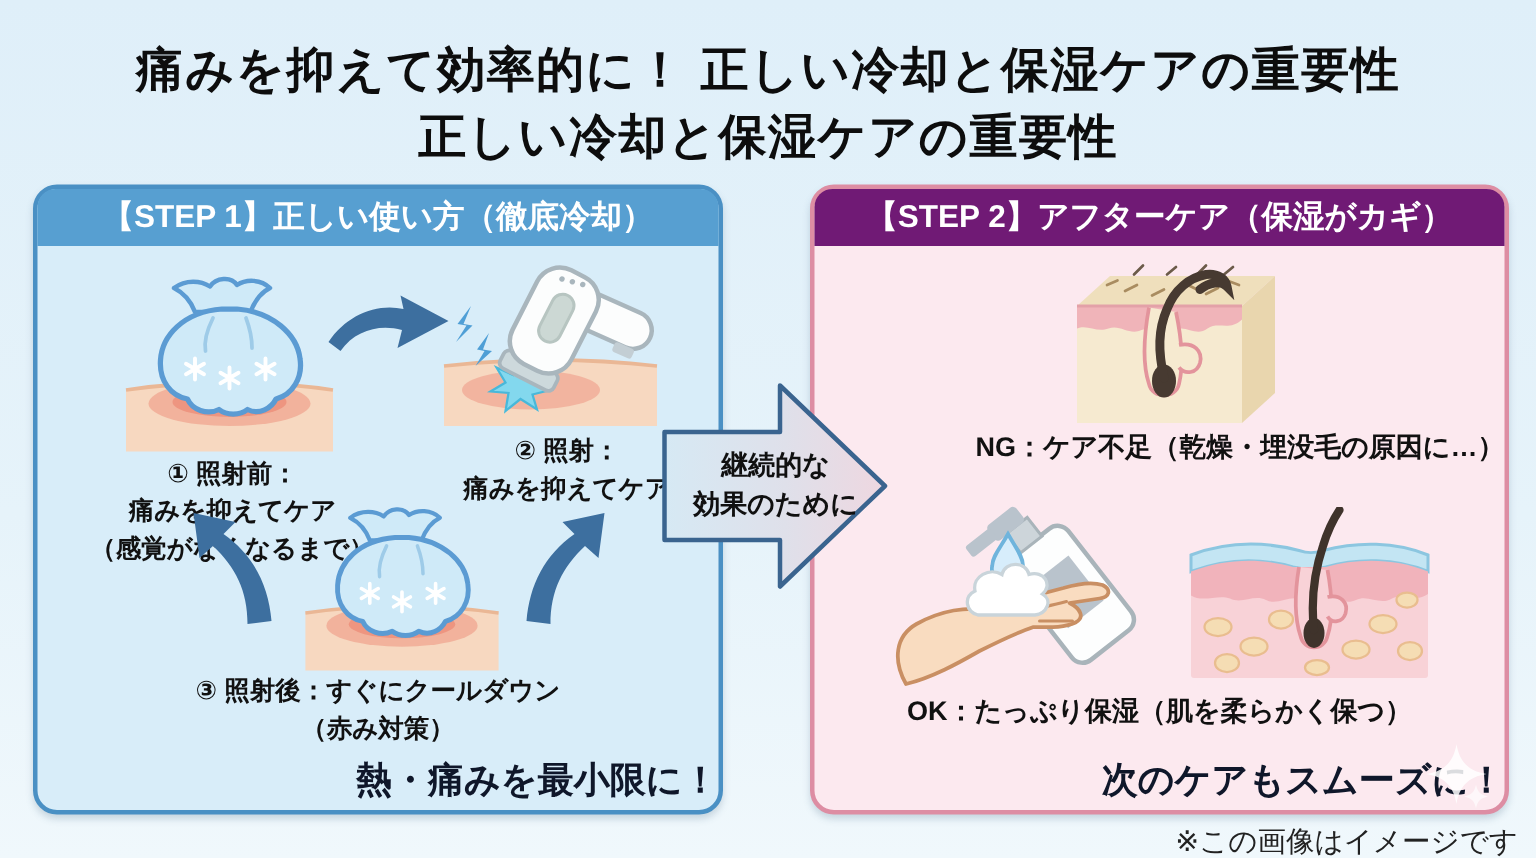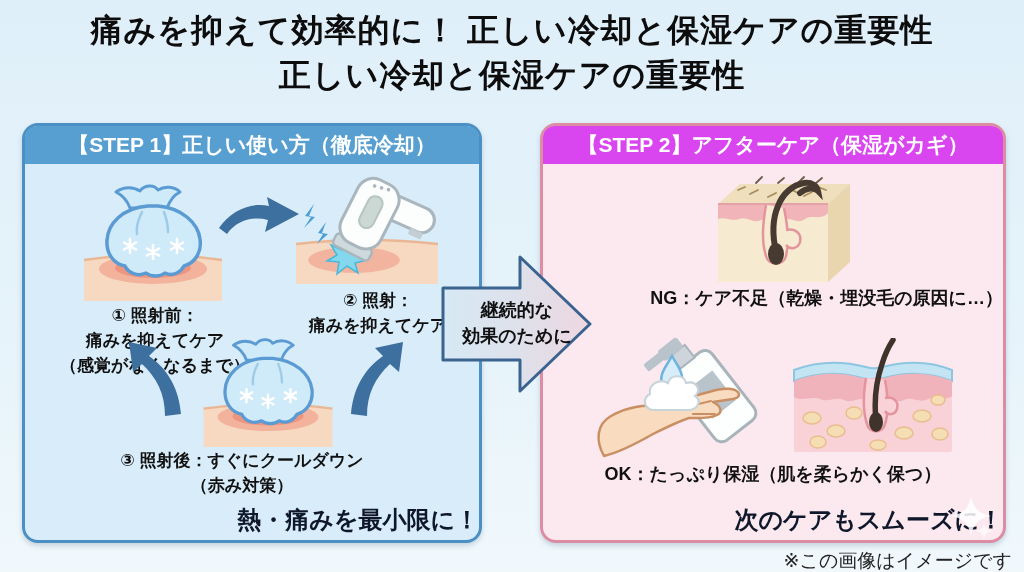--- a/index.html
+++ b/index.html
@@ -2,30 +2,30 @@
 <html><head>
 <meta charset="utf-8">
 <style>
   html,body { margin:0; padding:0; }
   .stage {
     position:relative; width:1024px; height:572px; overflow:hidden;
     background:linear-gradient(180deg,#dfeff9 0%,#e6f3fa 60%,#f0f8fc 100%);
     font-family:"Liberation Sans","DejaVu Sans",sans-serif;
     color:#0f0f0f;
   }
-  .title { position:absolute; top:8px; left:0; width:1024px; text-align:center;
+  .title { position:absolute; top:24px; left:0; width:1024px; text-align:center;
            font-weight:bold; font-size:32px; line-height:45px; letter-spacing:1px; color:#0d0d0d; }
   .panel { position:absolute; top:123px; height:420px; border-radius:16px; box-sizing:border-box;
            box-shadow:0 3px 5px rgba(80,110,140,.25); }
   .panel-blue { left:22px;  width:460px; background:#d8edf9; border:3px solid #4a90c4;padding-left:24px; }
   .panel-pink { left:540px; width:466px; background:#fce9ef; border:3px solid #dd8da3; }
   .panel-header { position:absolute; top:0; left:0; right:0; height:38px; border-radius:12px 12px 0 0;
                   color:#ffffff; font-weight:bold; font-size:21px; line-height:38px; text-align:center; }
   .ph-blue { background:#579fd1; }
-  .ph-pink { background:#d946ef; }
+  .ph-pink { background:#701a75; }
   .abs { position:absolute; }
   .cap { position:absolute; font-weight:bold; text-align:center; color:#111; }
   .cap-sm { font-size:17px; line-height:25px; }
   .cap-md { font-size:18px; line-height:25px; }
   .summary { position:absolute; left:0; width:100%; text-align:right; font-weight:bold; font-size:24px; color:#0f172a; }
   .transition-text { position:absolute; left:441px; top:297px; width:152px; text-align:center;
                      font-weight:bold; font-size:18px; line-height:26px; z-index:6; color:#101010; }
   .big-arrow { position:absolute; left:441px; top:253px; z-index:5; }
   .footnote { position:absolute; right:12px; top:548px; font-size:19px; color:#222; }
   .flipx { transform:scaleX(-1); }
@@ -111,21 +111,21 @@
         <path d="M52 61 L52 75 M46 64.5 L58 71.5 M58 64.5 L46 71.5"></path>
         <path d="M75 67 L75 81 M69 70.5 L81 77.5 M81 70.5 L69 77.5"></path>
         <path d="M99 61 L99 75 M93 64.5 L105 71.5 M105 64.5 L93 71.5"></path>
       </g>
     </svg>
 
     <svg class="abs" style="left:320px; top:212px;" width="62" height="78" viewBox="0 0 62 78">
       <path d="M6 76 C8 52 18 32 38 18 L30 10 L58 4 L54 34 L45 26 C30 40 22 56 22 78 Z" fill="#3d6f9f"></path>
     </svg>
 
-    <div class="cap cap-sm" style="left:7px; top:322px; width:420px;">
+    <div class="cap cap-sm" style="left:17px; top:322px; width:420px;">
       <div>③ 照射後：すぐにクールダウン</div>
       <div>（赤み対策）</div>
     </div>
 
     <div class="summary" style="top:378px;">熱・痛みを最小限に！</div>
   </section>
 
   <svg class="big-arrow" width="152" height="142" viewBox="0 0 152 142">
     <defs>
       <linearGradient id="ag" x1="0" y1="0" x2="1" y2="0">

